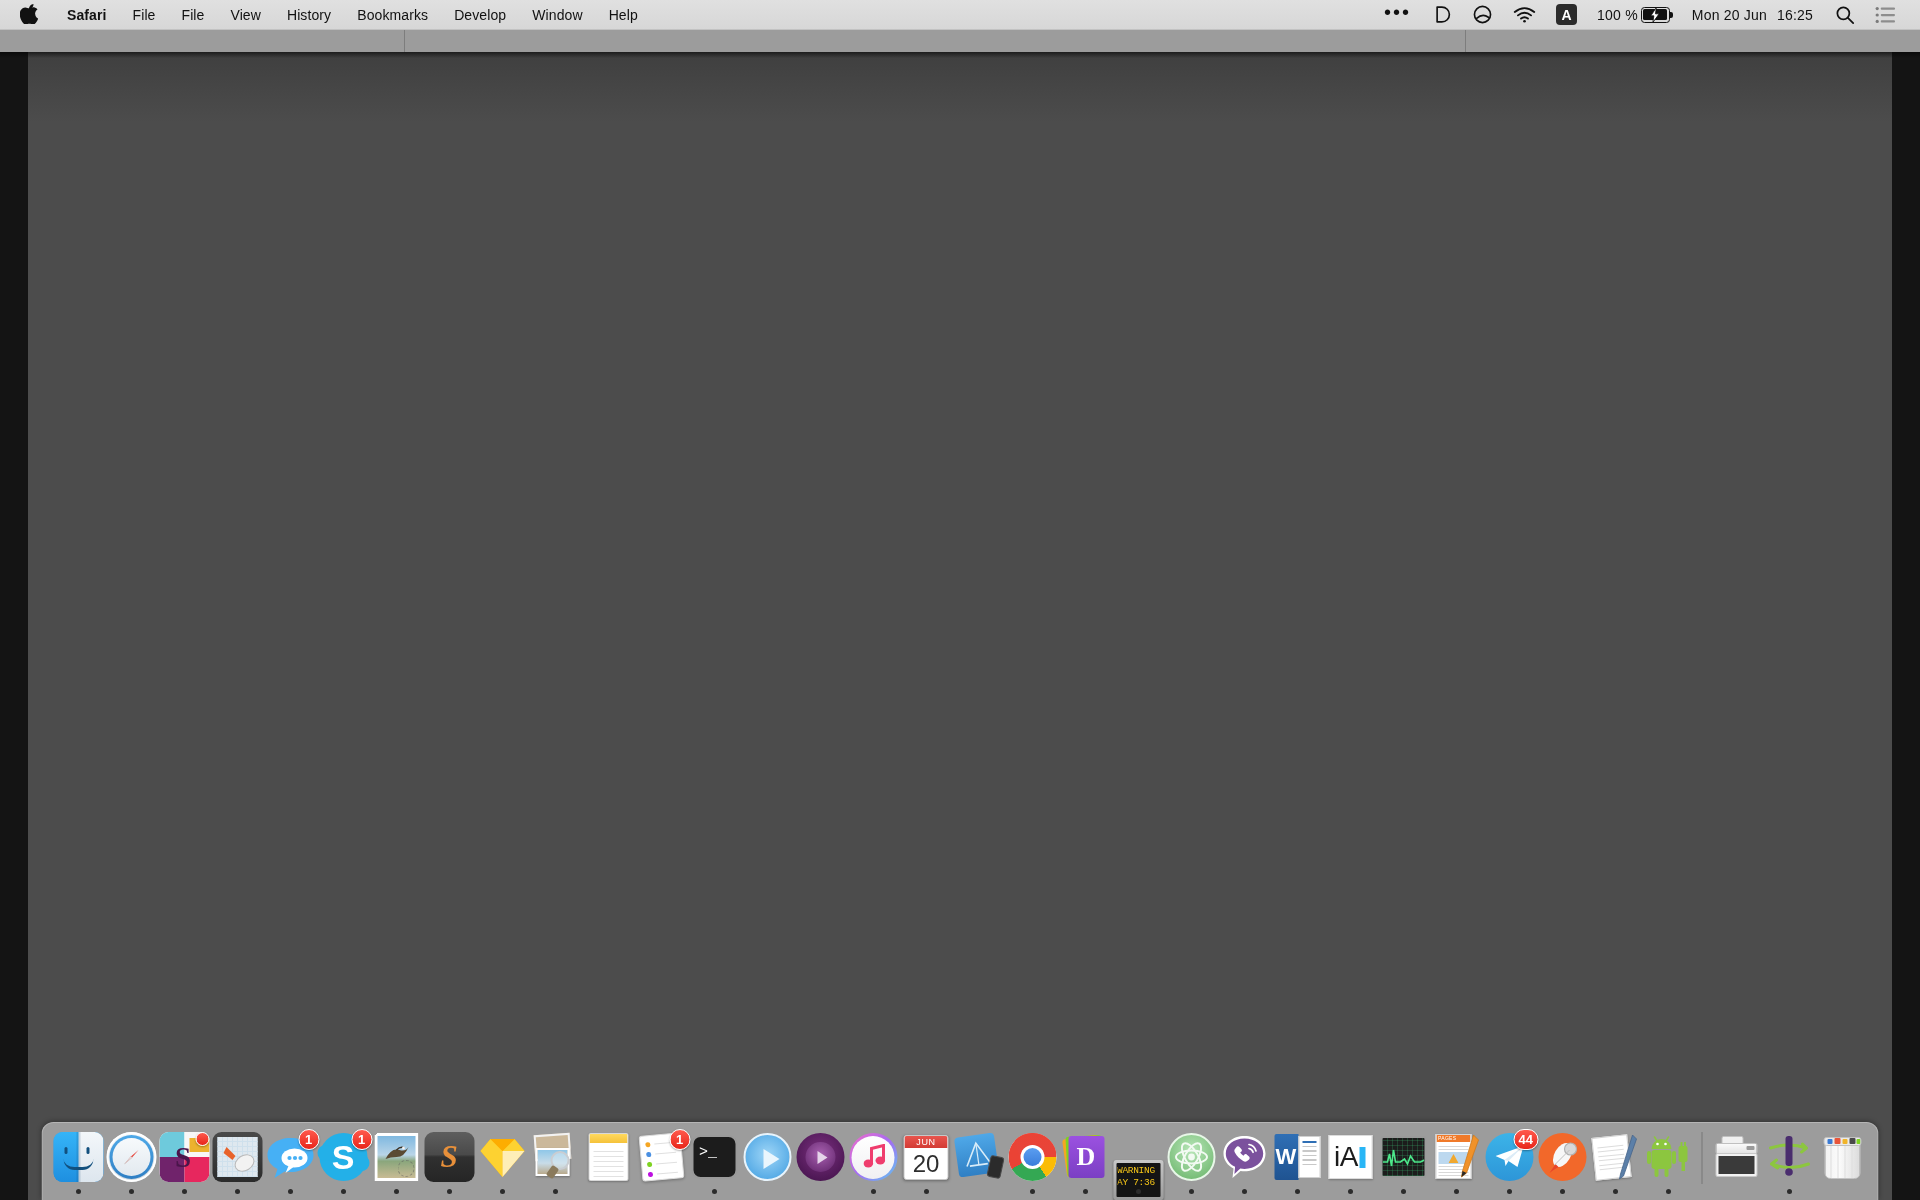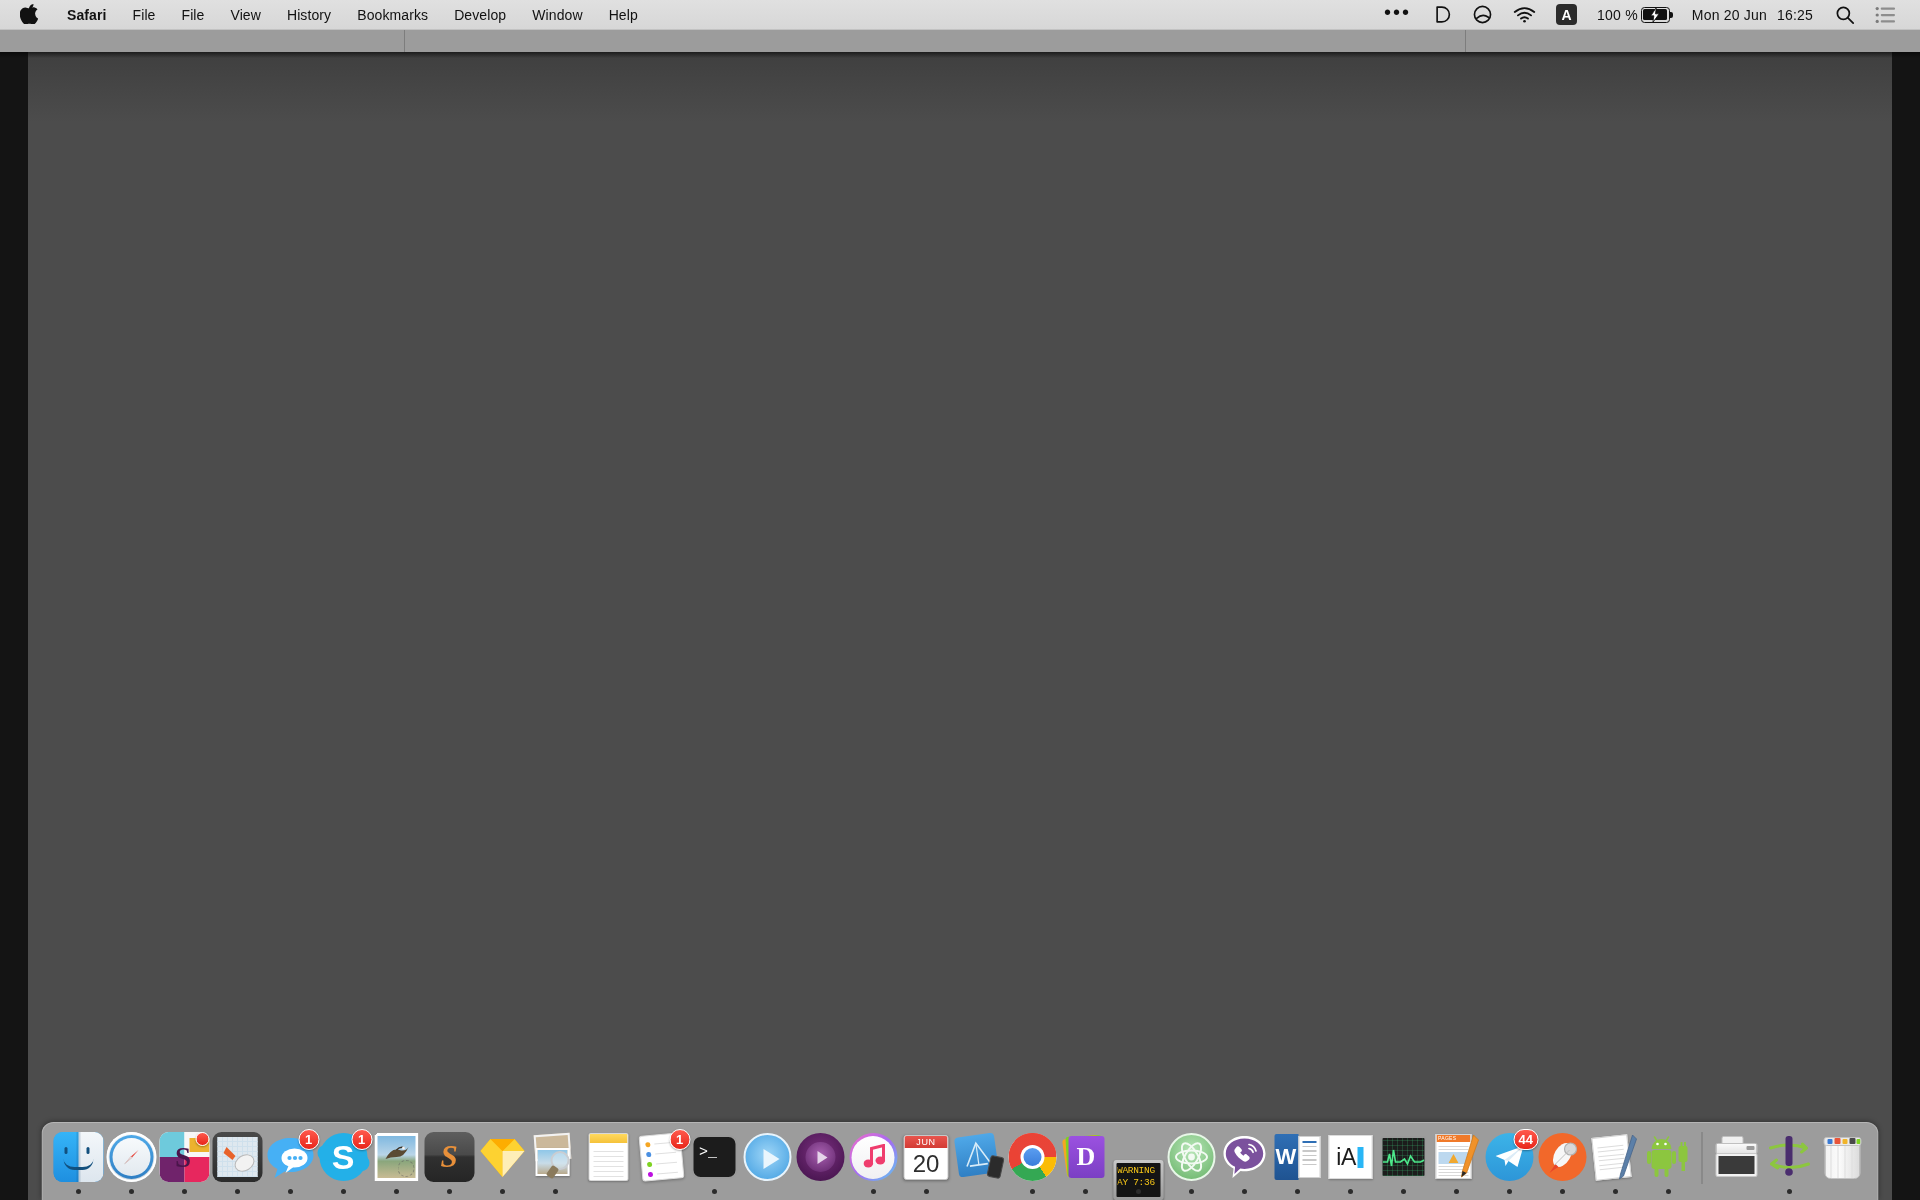--- a/index.html
+++ b/index.html
@@ -526,21 +526,21 @@
             <div style="height:1.5px;background:#c8c8c8;"></div>
           </div>
         </div>
       </div>
       <span class="run-dot"></span>
     </div>
 
     <div class="dock-item">
       <div class="dock-icon">
         <div style="width:44px;height:44px;background:#fff;border:1px solid #dcdcdc;position:relative;box-shadow:0 1px 2px rgba(0,0,0,.25);display:flex;align-items:center;justify-content:center;">
-          <span style="font-size:23px;color:#1c1c1c;font-family:'Liberation Sans',sans-serif;letter-spacing:-.5px;">iA</span>
+          <span style="font-size:28px;color:#1c1c1c;font-family:'Liberation Sans',sans-serif;letter-spacing:-.5px;">iA</span>
           <span style="width:6px;height:21px;background:#29b6f6;margin-left:2px;display:inline-block;"></span>
         </div>
       </div>
       <span class="run-dot"></span>
     </div>
 
     <div class="dock-item">
       <div class="dock-icon">
         <div style="width:46px;height:42px;background:#1c1c1c;border:2px solid #9a9a9a;border-radius:3px;overflow:hidden;position:relative;">
           <div style="position:absolute;inset:0;background-image:repeating-linear-gradient(0deg,rgba(60,200,120,.22) 0 1px,transparent 1px 5px),repeating-linear-gradient(90deg,rgba(60,200,120,.22) 0 1px,transparent 1px 5px);"></div>

